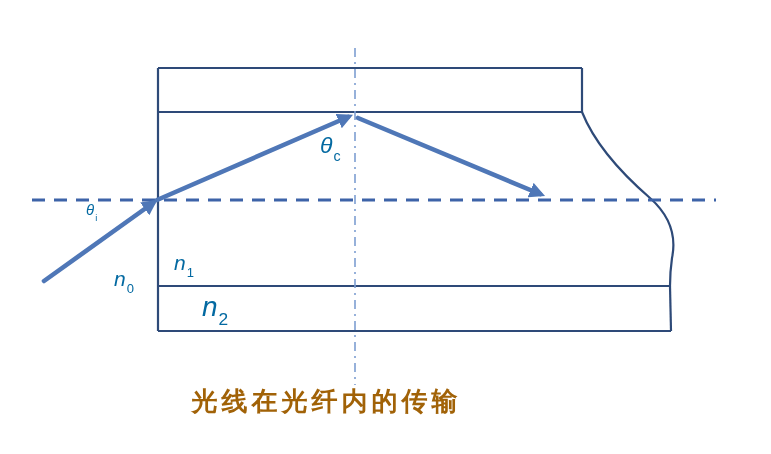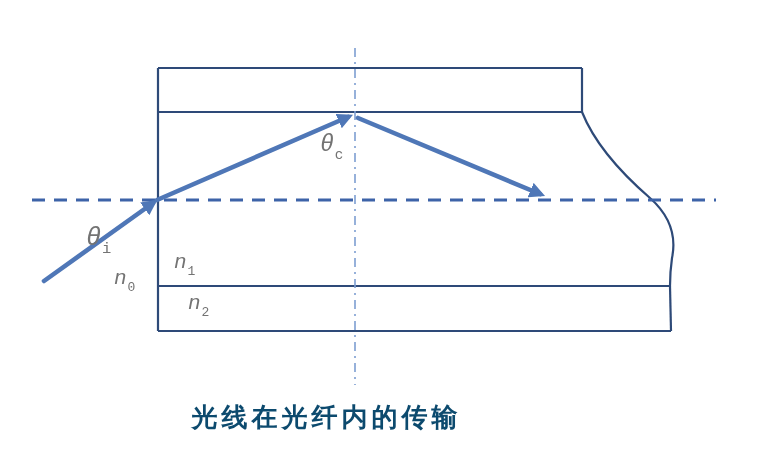--- a/index.html
+++ b/index.html
@@ -17,50 +17,50 @@
   }
   .diagram-svg {
     position: absolute;
     left: 0;
     top: 0;
     width: 771px;
     height: 454px;
   }
   .mlabel {
     position: absolute;
-    font-family: Liberation Mono, monospace;
+    font-family: Liberation Sans, sans-serif;
     font-style: italic;
-    color: #737373;
+    color: #0369a1;
     line-height: 1;
     white-space: nowrap;
   }
   .mlabel sub {
     font-size: 62%;
     font-style: normal;
     line-height: 0;
     position: relative;
     top: 2px;
     left: 1px;
   }
-  .lbl-theta-i { left: 86px;  top: 202px; font-size: 25px; margin-top: 24px; }
+  .lbl-theta-i { left: 86px;  top: 202px; font-size: 15px; }
   .lbl-theta-c { left: 320px; top: 134px; font-size: 23px; }
   .lbl-n0      { left: 114px; top: 268px; font-size: 21px; }
   .lbl-n1      { left: 174px; top: 252px; font-size: 21px; }
-  .lbl-n2      { left: 188px; top: 293px; font-size: 21px; }
+  .lbl-n2      { left: 202px; top: 293px; font-size: 28px; }
   .caption {
     position: absolute;
     left: 0;
-    top: 400px;
+    top: 384px;
     width: 653px;
     text-align: center;
     font-family: "Liberation Sans", sans-serif;
     font-weight: bold;
     font-size: 26px;
     letter-spacing: 4px;
-    color: #0c4a6e;
+    color: #a16207;
   }
 </style>
 </head>
 <body>
 
 <div class="stage">
 
   <svg class="diagram-svg" viewBox="0 0 771 454" xmlns="http://www.w3.org/2000/svg">
     <defs>
       <marker id="arr" viewBox="0 0 10 10" refX="6.5" refY="5" markerWidth="3.4" markerHeight="3.4" orient="auto-start-reverse">

